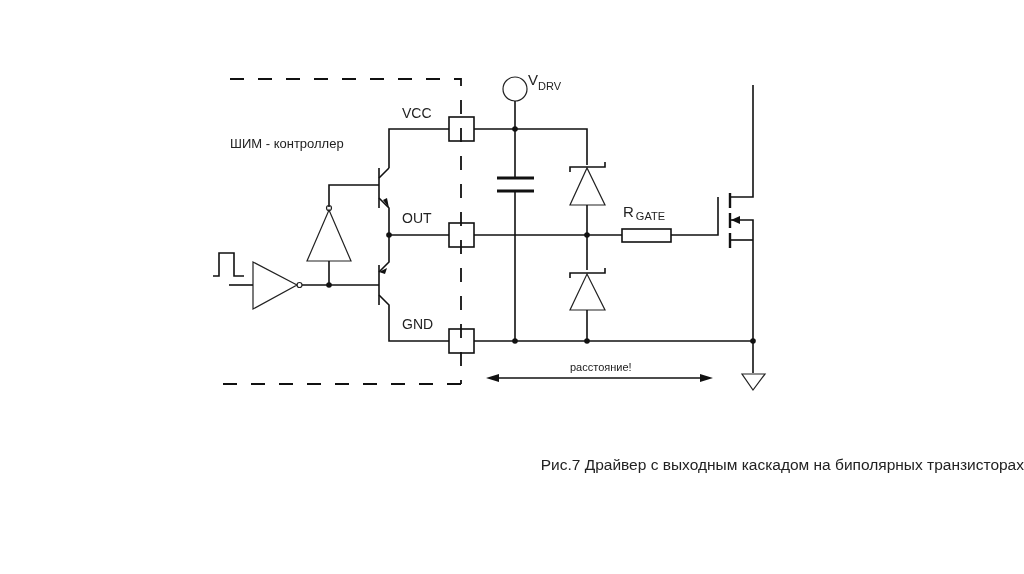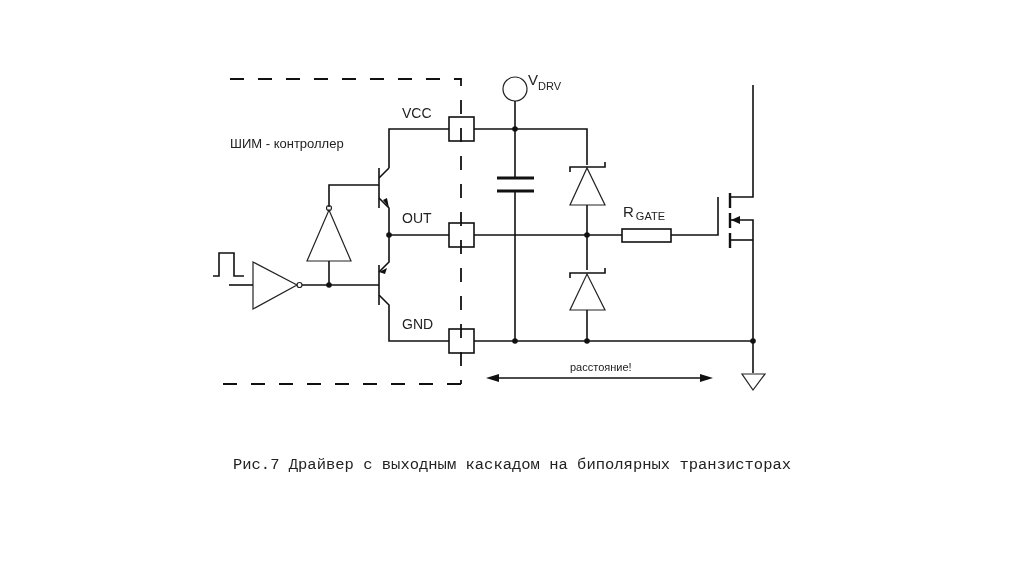--- a/index.html
+++ b/index.html
@@ -2,22 +2,22 @@
 <html><head>
 <meta charset="utf-8">
 <style>
   html, body { margin: 0; padding: 0; background: #ffffff; }
   body { width: 1024px; height: 574px; position: relative; overflow: hidden; }
   svg { position: absolute; left: 0; top: 0; }
   .w { stroke: #111; stroke-width: 1.6; fill: none; }
   .thin { stroke: #222; stroke-width: 1.2; fill: none; }
   .dash { stroke: #111; stroke-width: 1.8; fill: none; stroke-dasharray: 14 14; }
   .lbl { font-family: "Liberation Sans", sans-serif; fill: #222; }
-  .caption { position: absolute; left: 0; width: 1024px; top: 456px; text-align: center;
-             font-family: Liberation Mono, monospace; font-size: 15.5px; color: #222; }
+  .caption { position: absolute; left: 0; width: 1024px; top: 456px; text-align: right;
+             font-family: Liberation Sans, sans-serif; font-size: 15.5px; color: #222; }
 </style>
 </head>
 <body>
 
 <svg width="1024" height="574" viewBox="0 0 1024 574">
 
   <g>
     <path class="dash" d="M230 79 H461 V384"></path>
     <path class="dash" d="M461 384 H222"></path>
   </g>

